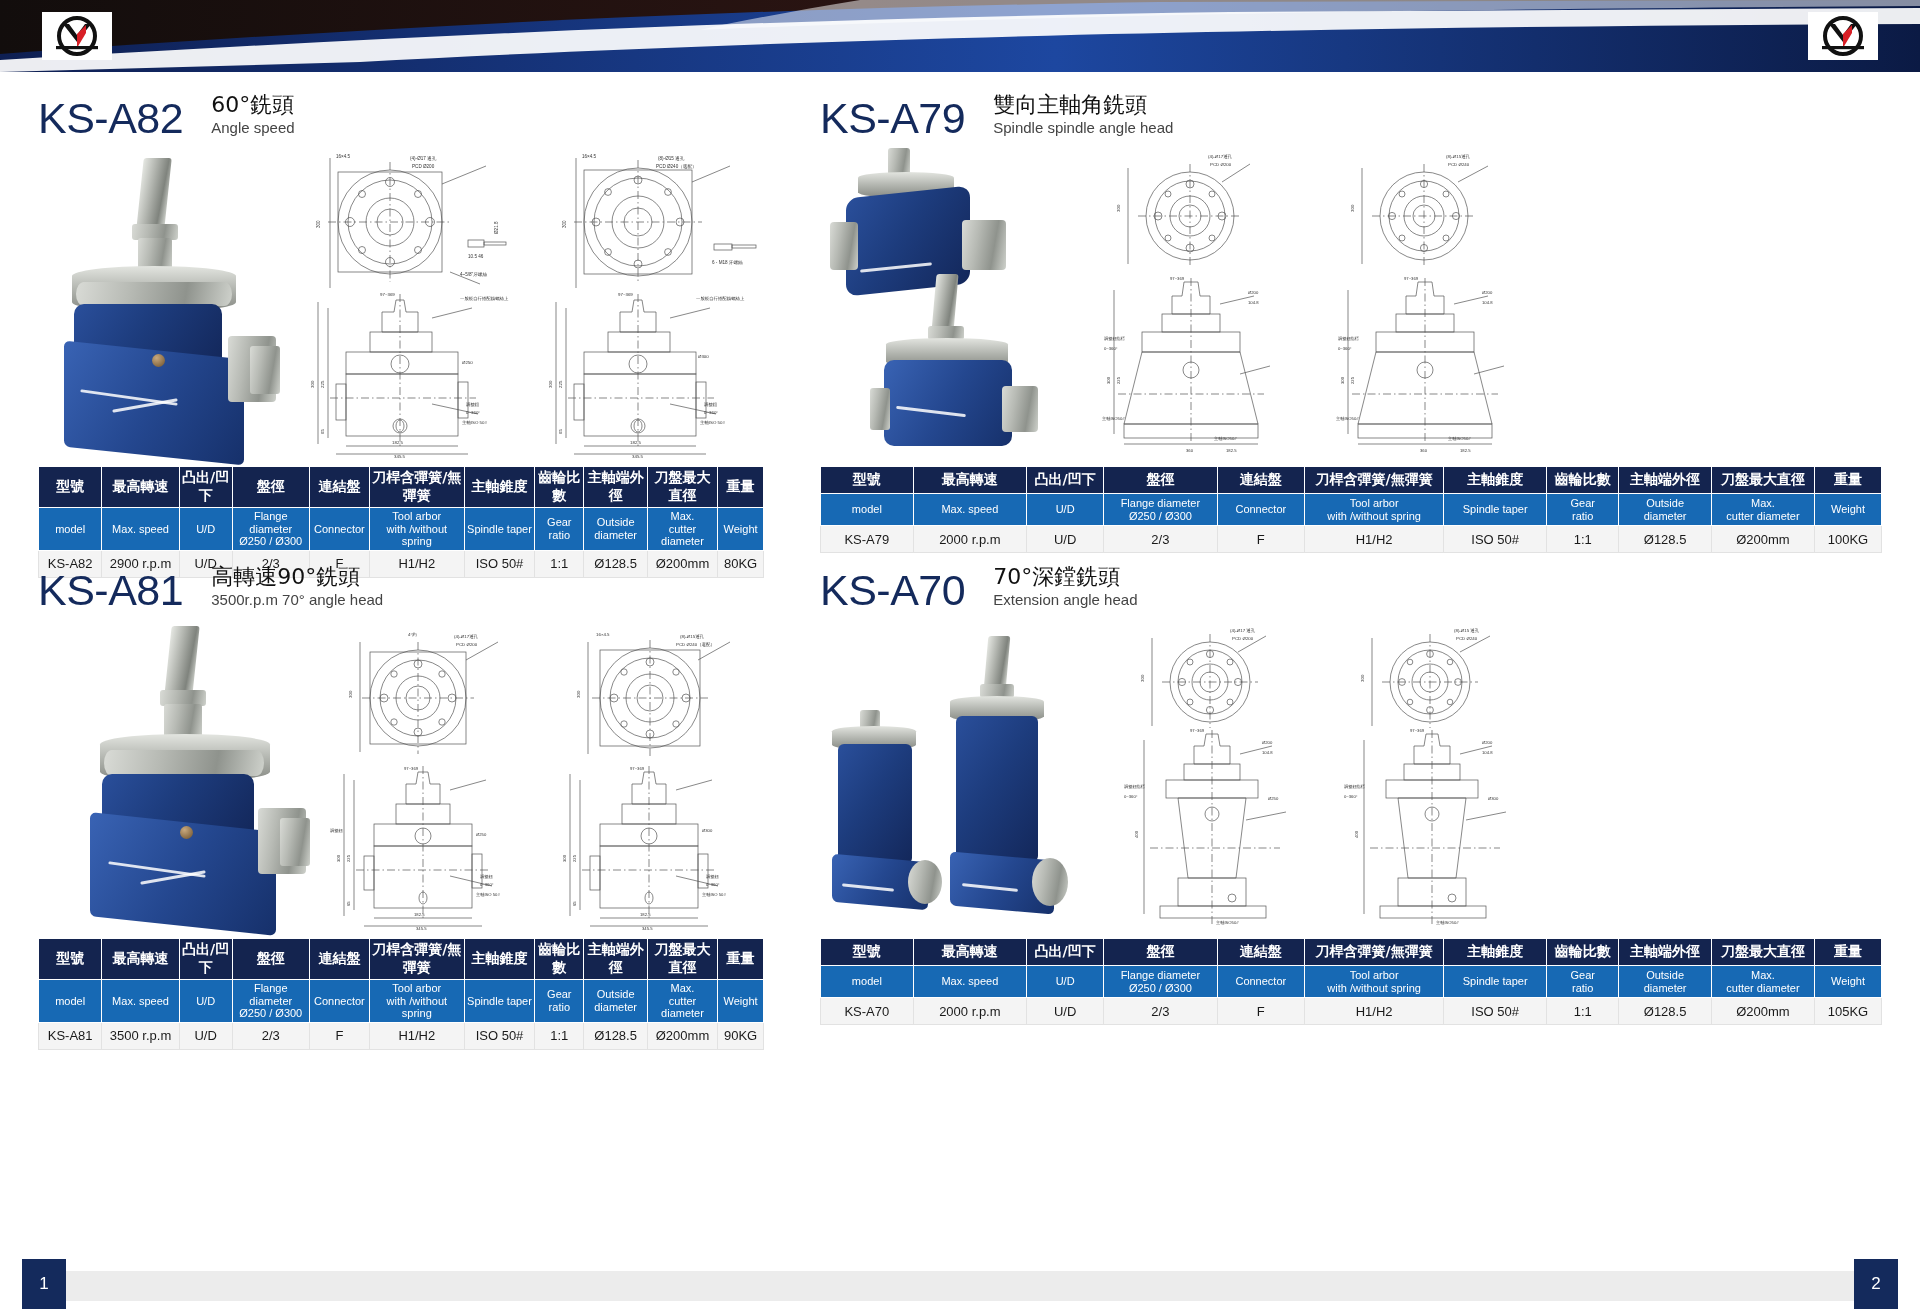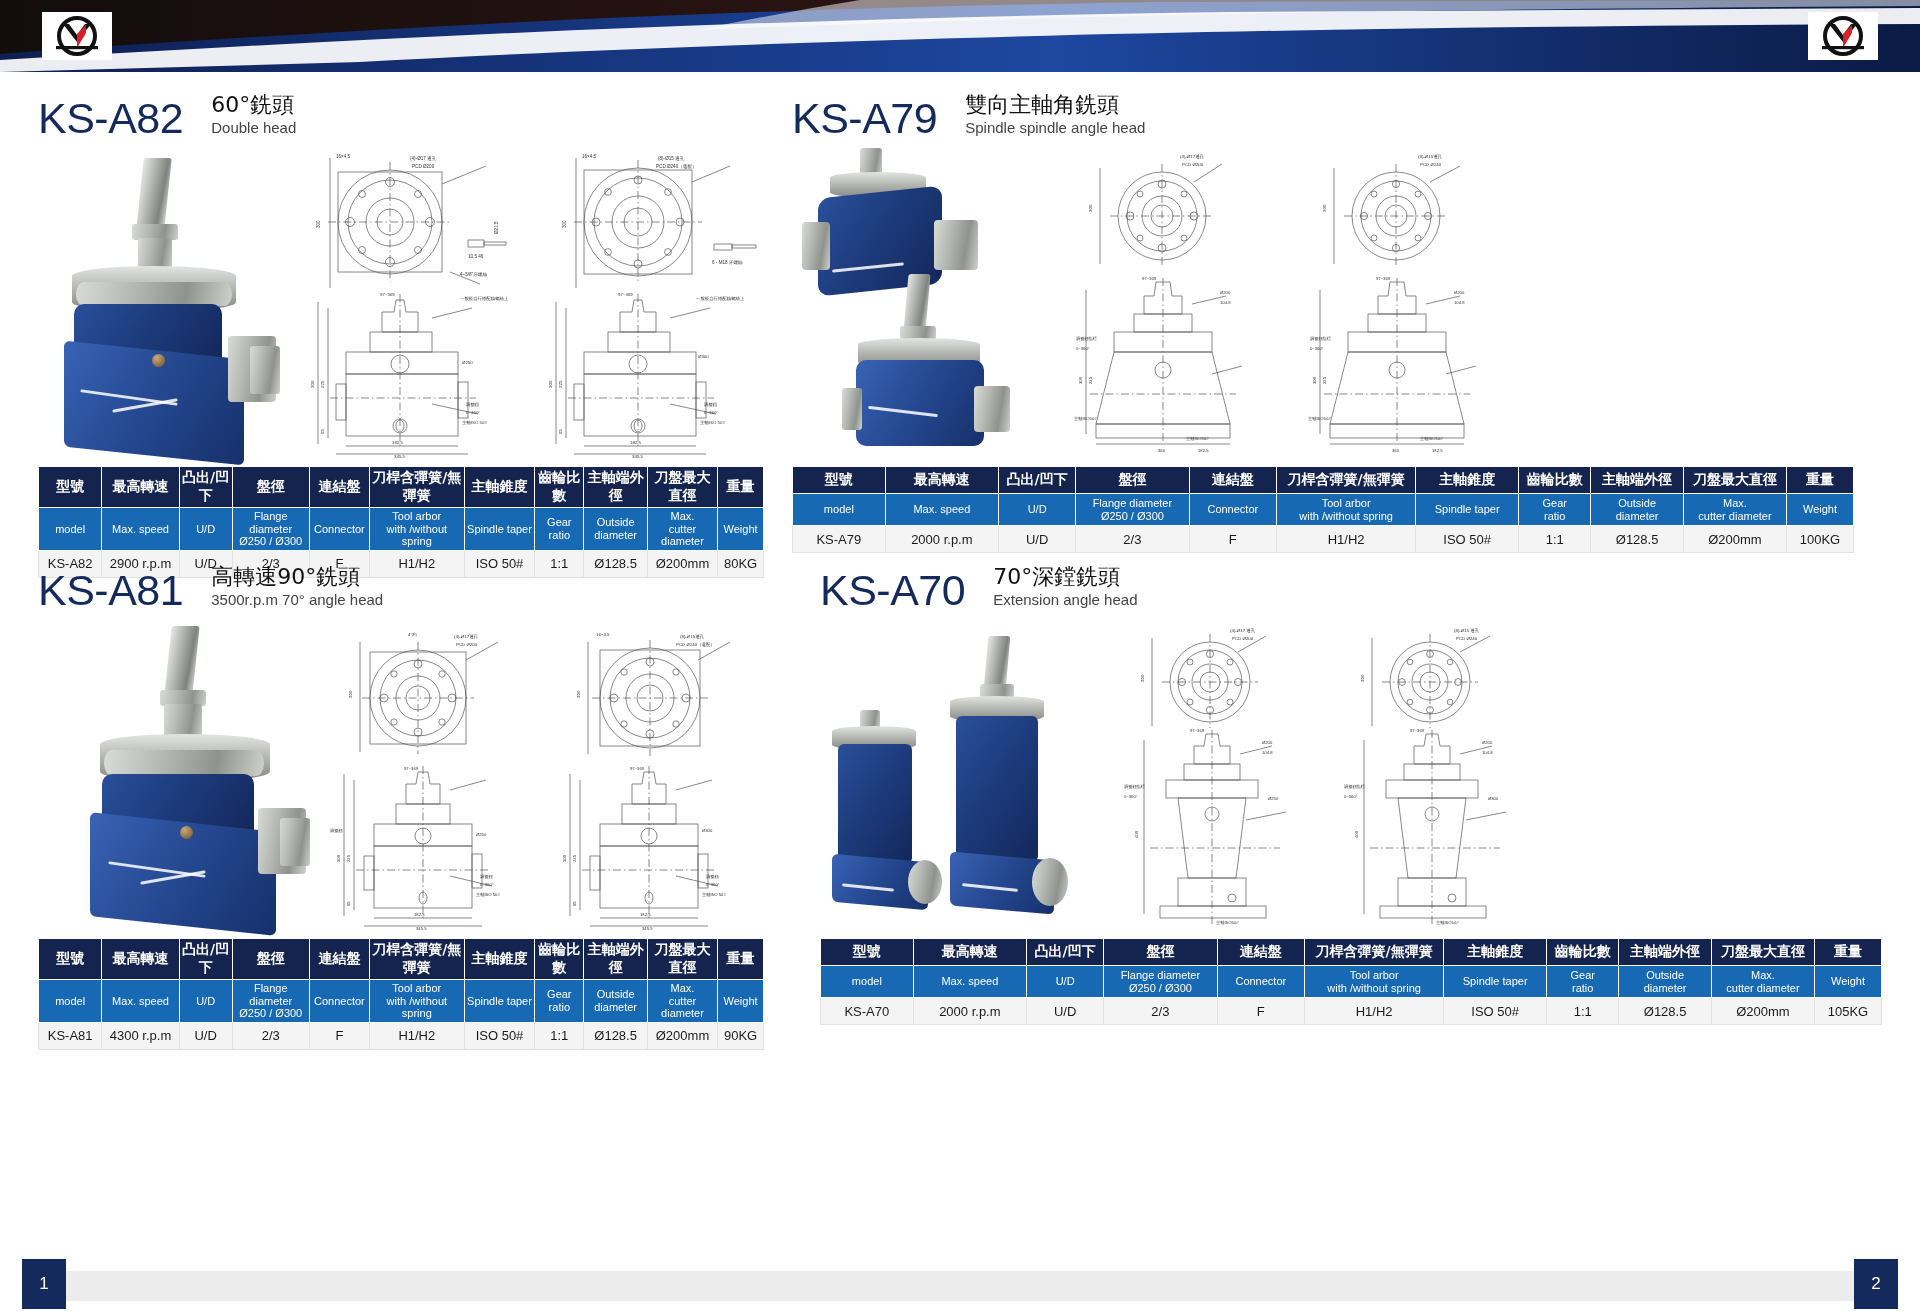--- a/index.html
+++ b/index.html
@@ -20,21 +20,21 @@
     position:absolute; top:12px; width:70px; height:48px;
     background:#ffffff; display:flex; align-items:center; justify-content:center;
   }
   .logo-left { left:42px; }
   .logo-right { left:1808px; }
   .logo-mark { width:42px; height:42px; position:relative; }
 
   
   .panel { position:absolute; }
   .p-tl { left:38px;  top:84px; width:726px; }
-  .p-tr { left:792px; top:84px; width:1062px; }
+  .p-tr { left:820px; top:84px; width:1062px; }
   .p-bl { left:38px;  top:556px; width:726px; }
   .p-br { left:820px; top:556px; width:1062px; }
 
   .title-row { display:flex; align-items:flex-end; gap:28px; height:56px; }
   .model-code {
     font-size:43px; font-weight:400; color:#142a5c; letter-spacing:-0.5px;
     line-height:1; white-space:nowrap;
   }
   .title-texts { padding-bottom:2px; }
   .title-cn {
@@ -160,21 +160,21 @@
         <rect x="0" y="31" width="42" height="3.2" fill="#111111"></rect>
       </svg>
     </div>
   </div>
 
   <div class="panel p-tl">
     <div class="title-row">
       <div class="model-code">KS-A82</div>
       <div class="title-texts">
         <div class="title-cn">60°銑頭</div>
-        <div class="title-en">Double head</div>
+        <div class="title-en">Angle speed</div>
       </div>
     </div>
 
     <div class="media media-tl">
 
       <div class="photo" style="left:14px; top:6px; width:230px; height:300px;">
         <div class="ah-taper" style="left:88px; top:4px; width:28px; height:72px; transform:skewX(-6deg); border-radius:3px;"></div>
         <div class="ah-metal" style="left:80px; top:70px; width:46px; height:16px; border-radius:3px;"></div>
         <div class="ah-metal" style="left:86px; top:84px; width:34px; height:34px; border-radius:3px;"></div>
         <div class="ah-flange" style="left:20px; top:112px; width:164px; height:46px;"></div>
@@ -814,21 +814,21 @@
         <th>Connector</th>
         <th class="pre">Tool arbor<br>with /without spring</th>
         <th>Spindle taper</th>
         <th class="pre">Gear<br>ratio</th>
         <th class="pre">Outside<br>diameter</th>
         <th class="pre">Max.<br>cutter diameter</th>
         <th>Weight</th>
       </tr>
       <tr class="vals">
         <td>KS-A81</td>
-        <td>4300 r.p.m</td>
+        <td>3500 r.p.m</td>
         <td>U/D</td>
         <td>2/3</td>
         <td>F</td>
         <td>H1/H2</td>
         <td>ISO 50#</td>
         <td>1:1</td>
         <td>Ø128.5</td>
         <td>Ø200mm</td>
         <td>90KG</td>
       </tr>

